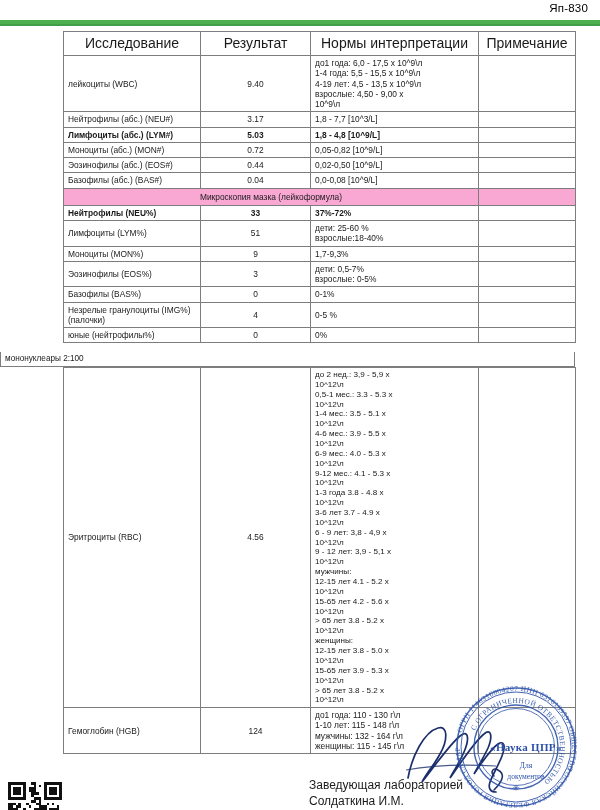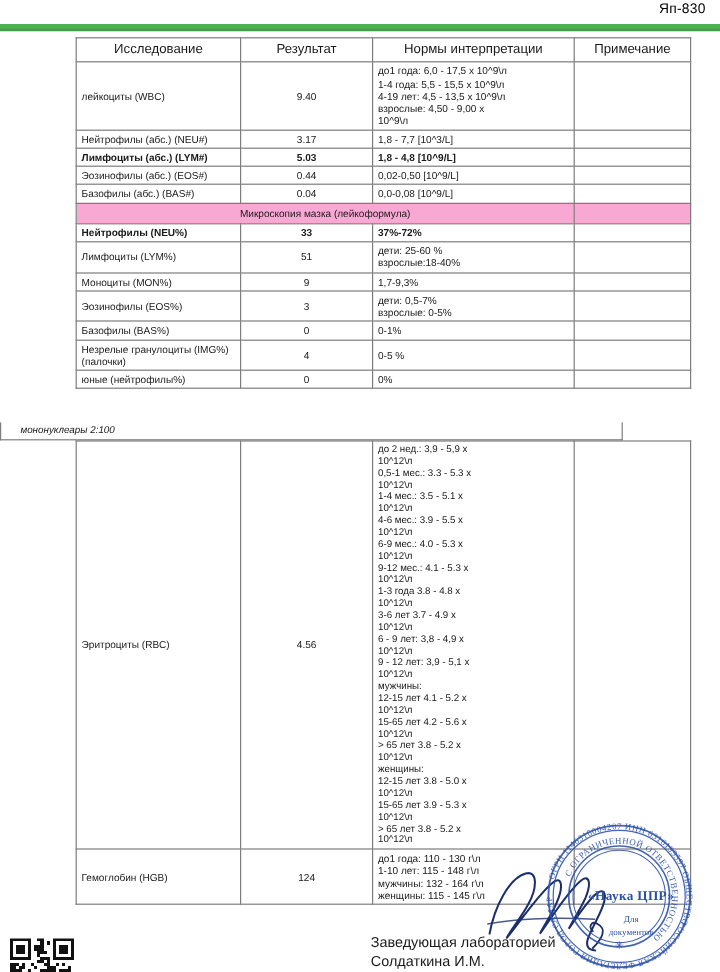--- a/index.html
+++ b/index.html
@@ -61,50 +61,49 @@
     line-height: 1.22;
   }
   .col-name   { width: 137px; }
   .col-result { width: 110px; }
   .col-norm   { width: 168px; }
   .col-note   { width: 97px; }
 
   .lab-table thead td {
     text-align: center;
     padding: 3px 4px;
-    font-size: 11px;
+    font-size: 14px;
   }
   td.name-cell   { text-align: left; }
   td.result-cell { text-align: center; }
   td.norm-cell   { text-align: left; white-space: pre-line; }
   td.note-cell   { text-align: left; }
   tr.bold-row td { font-weight: bold; }
 
   
   .section-band td {
     background: #f9a8d4;
     text-align: center;
     color: #1a1a1a;
     padding: 3px 4px;
     font-size: 8.4px;
   }
 
   
   .mono-row-wrap {
     position: absolute;
     left: 0;
-    width: 519px;
+    width: 575px;
     box-sizing: border-box;
     border: 1px solid #7d7d7d;
     border-top: none;
     font-size: 8.2px;
-    padding: 2px 16px;
+    padding: 2px 4px;
     background: #fff;
     line-height: 1.25;
-    font-style: italic;
   }
 
   
   .rbc-norm {
     font-size: 8.1px;
     line-height: 1.2;
     white-space: pre-line;
   }
 
   
@@ -197,20 +196,26 @@
       <tr>
         <td class="name-cell">Нейтрофилы (абс.) (NEU#)</td>
         <td class="result-cell">3.17</td>
         <td class="norm-cell">1,8 - 7,7 [10^3/L]</td>
         <td class="note-cell"></td>
       </tr>
       <tr class="bold-row">
         <td class="name-cell">Лимфоциты (абс.) (LYM#)</td>
         <td class="result-cell">5.03</td>
         <td class="norm-cell">1,8 - 4,8 [10^9/L]</td>
+        <td class="note-cell"></td>
+      </tr>
+      <tr>
+        <td class="name-cell">Моноциты (абс.) (MON#)</td>
+        <td class="result-cell">0.72</td>
+        <td class="norm-cell">0,05-0,82 [10^9/L]</td>
         <td class="note-cell"></td>
       </tr>
       <tr>
         <td class="name-cell">Эозинофилы (абс.) (EOS#)</td>
         <td class="result-cell">0.44</td>
         <td class="norm-cell">0,02-0,50 [10^9/L]</td>
         <td class="note-cell"></td>
       </tr>
       <tr>
         <td class="name-cell">Базофилы (абс.) (BAS#)</td>

